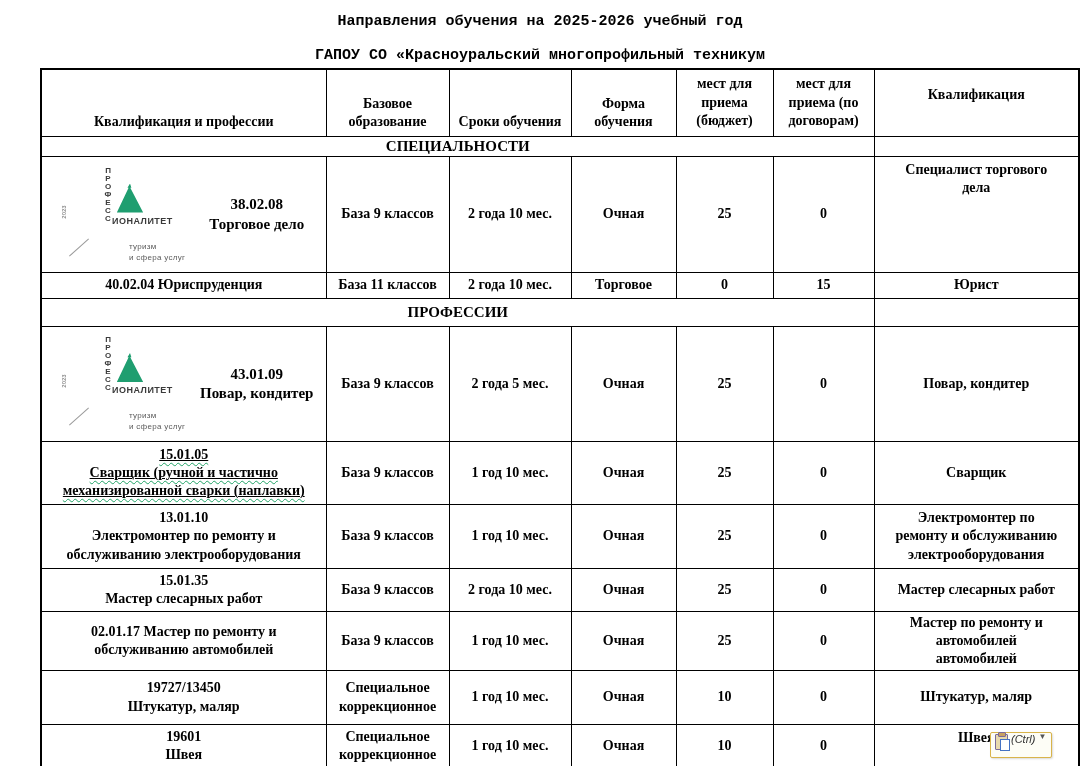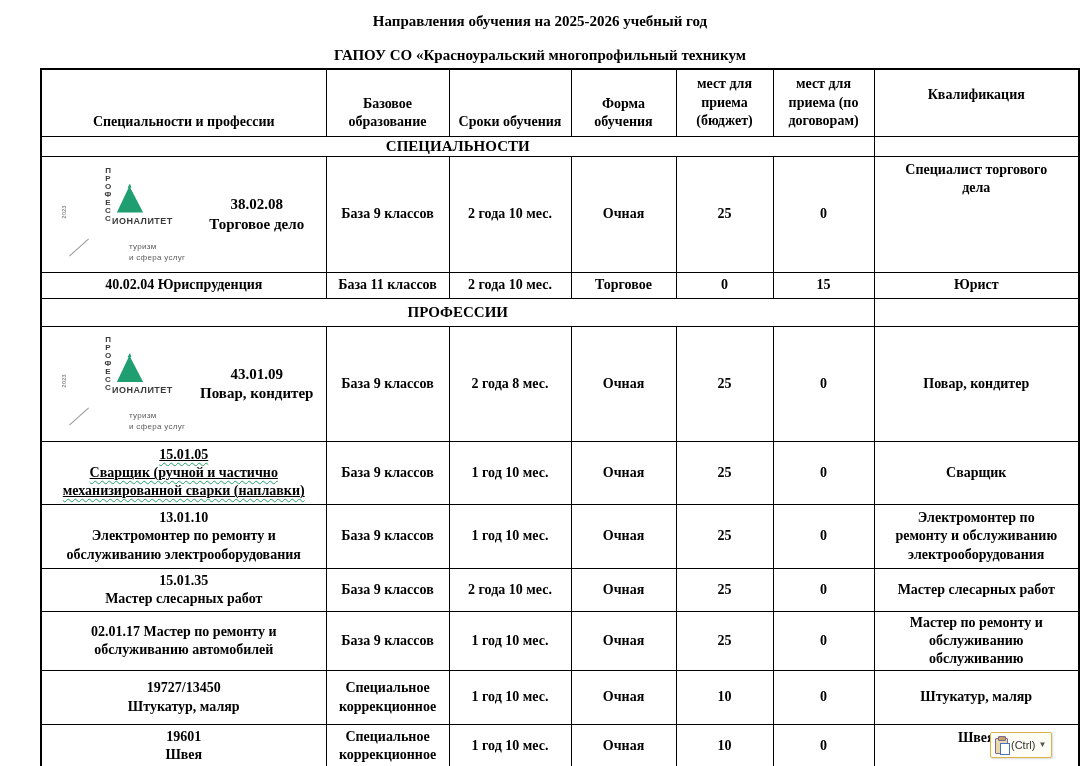--- a/index.html
+++ b/index.html
@@ -1,21 +1,21 @@
 <!DOCTYPE html>
 <html><head>
 <meta charset="utf-8">
 <style>
   html,body{margin:0;padding:0;}
   body{
     width:1080px;height:766px;position:relative;background:#fff;overflow:hidden;
     font-family:"Liberation Serif",serif;color:#000;
   }
   .doc-title{
-    text-align:center;font-family:Liberation Serif, serif;font-weight:bold;font-size:15px;
+    text-align:center;font-family:Liberation Mono, monospace;font-weight:bold;font-size:15px;
   }
   #title1{margin:13px 0 0 0;}
   #title2{margin:17px 0 0 0;}
 
   table.main{
     position:absolute;left:40px;top:68px;width:1038px;
     border-collapse:collapse;table-layout:fixed;
     border:2px solid #000;
   }
   td{
@@ -63,25 +63,26 @@
     font-weight:normal;letter-spacing:0.3px;white-space:nowrap;
   }
 
   
   .u-black{text-decoration:underline;text-decoration-color:#000;text-decoration-thickness:1px;}
   .u-wavy{text-decoration:underline wavy #21a366;text-decoration-thickness:1px;text-underline-offset:3px;}
 
   
   .paste-btn{
     position:absolute;left:990px;top:732px;height:24px;z-index:5;
-    display:flex;align-items:center;gap:3px;padding:0 5px 0 4px;
+    display:flex;gap:3px;padding:0 5px 0 4px;
     background:#fdfdf6;border:1px solid #d9b44a;border-radius:2px;
     box-shadow:1px 1px 2px rgba(0,0,0,0.15);
     font-family:"Liberation Sans",sans-serif;font-size:11px;color:#333;
     cursor:pointer;
+    font-style:italic;
   }
   .clip-icon{position:relative;width:13px;height:16px;}
   .clip-body{position:absolute;left:0;top:1px;width:11px;height:14px;background:#e8d9ad;border:1px solid #7a6a9a;border-radius:1px;}
   .clip-top{position:absolute;left:3px;top:-1px;width:6px;height:3px;background:#c8a060;border:1px solid #7a6a9a;border-radius:1px;}
   .clip-sheet{position:absolute;left:5px;top:6px;width:8px;height:10px;background:#fff;border:1px solid #4472c4;}
   .paste-arrow{font-size:8px;color:#555;line-height:1;}
 </style>
 </head>
 <body>
 
@@ -94,21 +95,21 @@
       <col style="width:123px">
       <col style="width:122px">
     <col style="width:105px">
       <col style="width:97px">
       <col style="width:101px">
       <col style="width:205px">
   </colgroup>
 
   <tbody>
       <tr style="height:67px">
-    <td class="hd-bottom">Специальности и профессии</td>
+    <td class="hd-bottom">Квалификация и профессии</td>
     <td class="hd-bottom">Базовое образование</td>
     <td class="hd-bottom">Сроки обучения</td>
     <td class="hd-bottom">Форма обучения</td>
     <td>мест для приема (бюджет)</td>
     <td>мест для приема (по договорам)</td>
     <td class="hd-top">Квалификация</td>
   </tr>
 
   <tr style="height:20px">
     <td class="section" colspan="6">СПЕЦИАЛЬНОСТИ</td>
@@ -188,21 +189,21 @@
             <span>и сфера услуг</span>
           </div>
         </div>
         <div class="prog-text prog-big">
           <div>43.01.09</div>
           <div>Повар, кондитер</div>
         </div>
       </div>
     </td>
     <td>База 9 классов</td>
-    <td>2 года 8 мес.</td>
+    <td>2 года 5 мес.</td>
     <td>Очная</td>
     <td>25</td>
     <td>0</td>
     <td>Повар, кондитер</td>
   </tr>
 
   <tr style="height:63px">
     <td>
       <div class="u-black"><span class="u-wavy">15.01.05</span></div>
       <div class="u-black"><span class="u-wavy">Сварщик (ручной и частично</span></div>
@@ -242,21 +243,21 @@
     <td>Мастер слесарных работ</td>
   </tr>
 
   <tr style="height:59px">
     <td><span class="narrow w215">02.01.17 Мастер по ремонту и обслуживанию автомобилей</span></td>
     <td>База 9 классов</td>
     <td>1 год 10 мес.</td>
     <td>Очная</td>
     <td>25</td>
     <td>0</td>
-    <td><span class="narrow w140">Мастер по ремонту и обслуживанию обслуживанию</span></td>
+    <td><span class="narrow w140">Мастер по ремонту и автомобилей автомобилей</span></td>
   </tr>
 
   <tr style="height:54px">
     <td>
       <div>19727/13450</div>
       <div>Штукатур, маляр</div>
     </td>
     <td>Специальное коррекционное</td>
     <td>1 год 10 мес.</td>
     <td>Очная</td>

